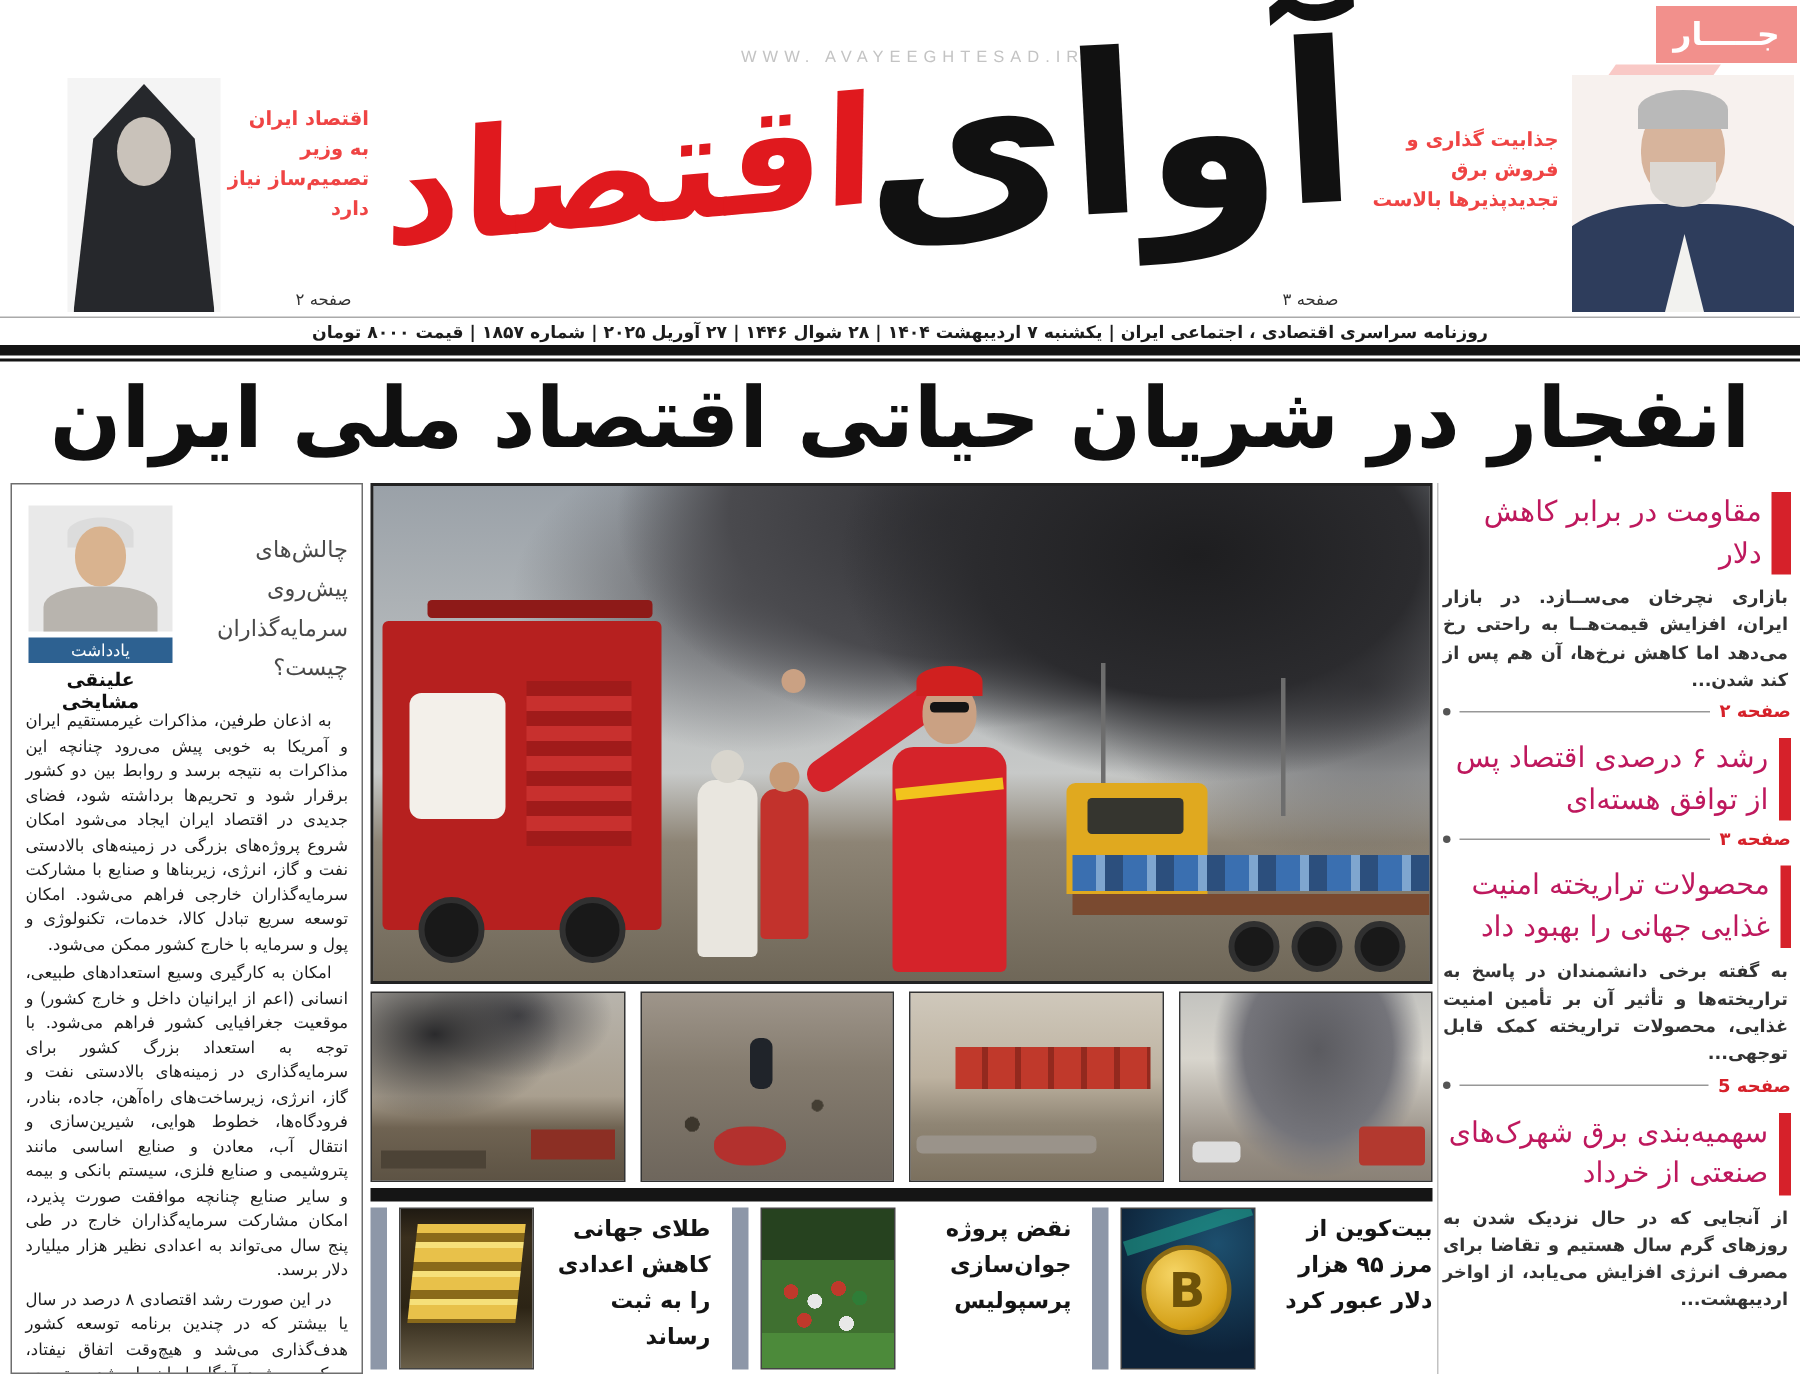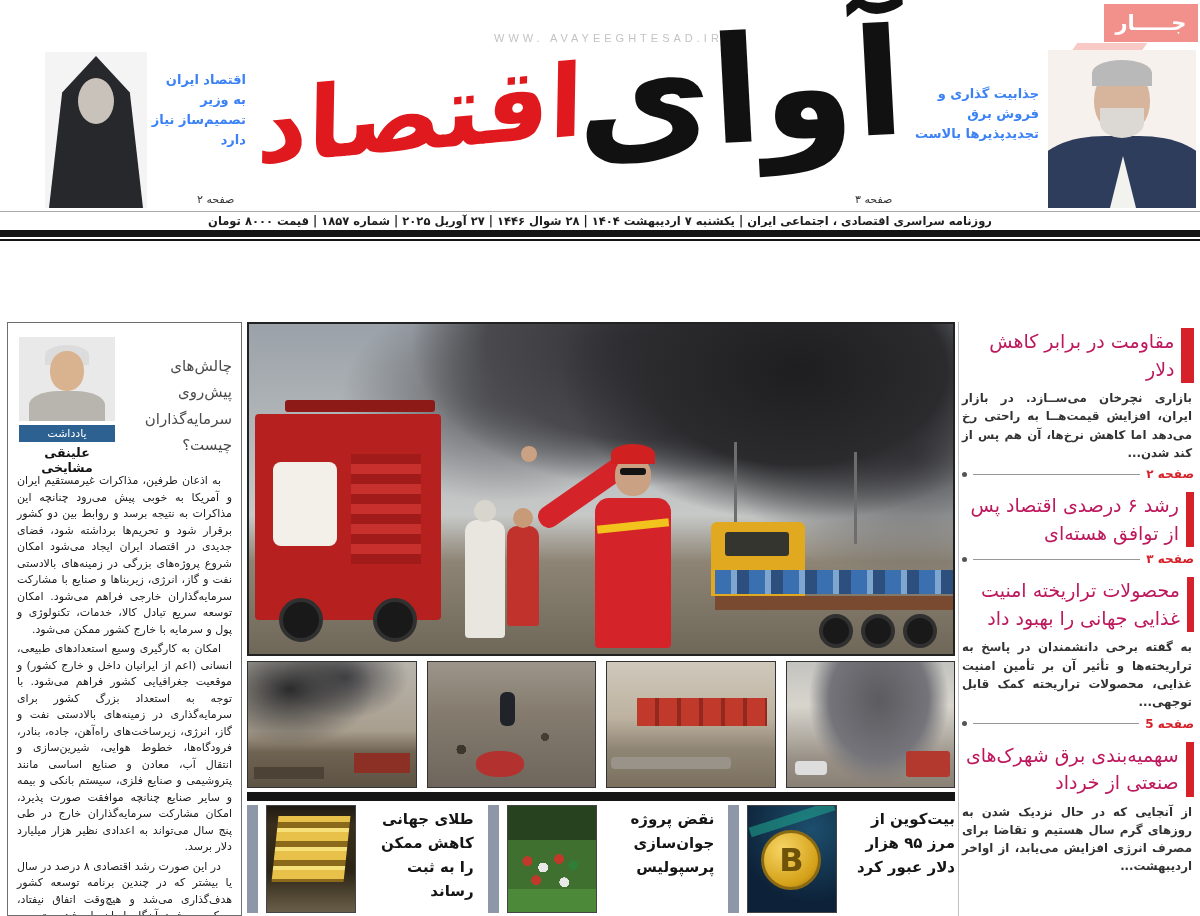--- a/index.html
+++ b/index.html
@@ -11,21 +11,21 @@
             color:#c3c3c3;font-family:"Liberation Sans","DejaVu Sans",sans-serif;}
   .jaar{position:absolute;right:2px;top:4px;width:94px;height:38px;background:#f2908c;
         color:#fff;font-size:21px;font-weight:bold;text-align:center;line-height:38px;direction:rtl;}
   .jaar-tail{position:absolute;right:58px;top:43px;width:70px;height:15px;background:#f9c9c6;
              transform:skewX(-35deg);}
   .logo-black{position:absolute;left:575px;top:-14px;font-size:148px;font-weight:bold;color:#111;
               line-height:210px;transform:rotate(-3deg);direction:rtl;}
   .logo-red{position:absolute;left:256px;top:30px;font-size:100px;font-weight:bold;color:#e0191e;
             line-height:170px;transform:rotate(-5deg) skewX(-6deg);direction:rtl;}
   .teaser-caption{position:absolute;direction:rtl;text-align:right;font-weight:bold;
-                  font-size:13px;line-height:1.55;color:#3b82f6;}
+                  font-size:13px;line-height:1.55;color:#ef4444;}
   .teaser-page{position:absolute;direction:rtl;font-size:11px;color:#333;}
   .photo{box-sizing:border-box;}
   .photo-woman{position:absolute;left:45px;top:52px;width:102px;height:156px;background:#f4f4f4;overflow:hidden;}
   .chador{position:absolute;left:4px;top:4px;width:94px;height:152px;background:#26282c;
           clip-path:polygon(50% 0%,86% 24%,100% 100%,0% 100%,14% 24%);}
   .face-w{position:absolute;left:33px;top:26px;width:36px;height:46px;border-radius:50%;background:#c9c2ba;}
   .photo-man{position:absolute;left:1048px;top:50px;width:148px;height:158px;background:#f7f1ee;overflow:hidden;}
   .suit-m{position:absolute;left:-10px;bottom:-6px;width:168px;height:78px;background:#2e3d5c;
           border-radius:40% 40% 0 0;}
   .shirt-m{position:absolute;left:62px;bottom:0;width:26px;height:52px;background:#f2f2ef;
@@ -198,20 +198,21 @@
       <div class="shirt-m"></div>
       <div class="head-m"></div>
       <div class="hair-m"></div>
       <div class="beard-m"></div>
     </div>
   </div>
 
   <div class="dateline">روزنامه سراسری اقتصادی ، اجتماعی ایران | یکشنبه ۷ اردیبهشت ۱۴۰۴ | ۲۸ شوال ۱۴۴۶ | ۲۷ آوریل ۲۰۲۵ | شماره ۱۸۵۷ | قیمت ۸۰۰۰ تومان</div>
   <div class="bar-thick"></div>
   <div class="bar-thin"></div>
+  <div class="main-headline">انفجار در شریان حیاتی اقتصاد ملی ایران</div>
 
   <div class="left-col">
     <div class="op-header">
       <div class="op-photo">
         <div class="op-hair"></div>
         <div class="op-face"></div>
         <div class="op-suit"></div>
       </div>
       <div class="op-badge">یادداشت</div>
       <div class="op-author">علینقی مشایخی</div>
@@ -293,21 +294,21 @@
       <div class="strip-bar"></div>
     </div>
     <div class="strip-item">
       <div class="strip-title">نقض پروژه جوان‌سازی پرسپولیس</div>
       <div class="strip-photo p-ball">
         <div class="players"></div>
       </div>
       <div class="strip-bar"></div>
     </div>
     <div class="strip-item">
-      <div class="strip-title">طلای جهانی کاهش ممکن را به ثبت رساند</div>
+      <div class="strip-title">طلای جهانی کاهش اعدادی را به ثبت رساند</div>
       <div class="strip-photo p-gold">
         <div class="gold-stack"></div>
       </div>
       <div class="strip-bar"></div>
     </div>
   </div>
 
   <div class="divider-right"></div>
   <div class="right-col">
 

